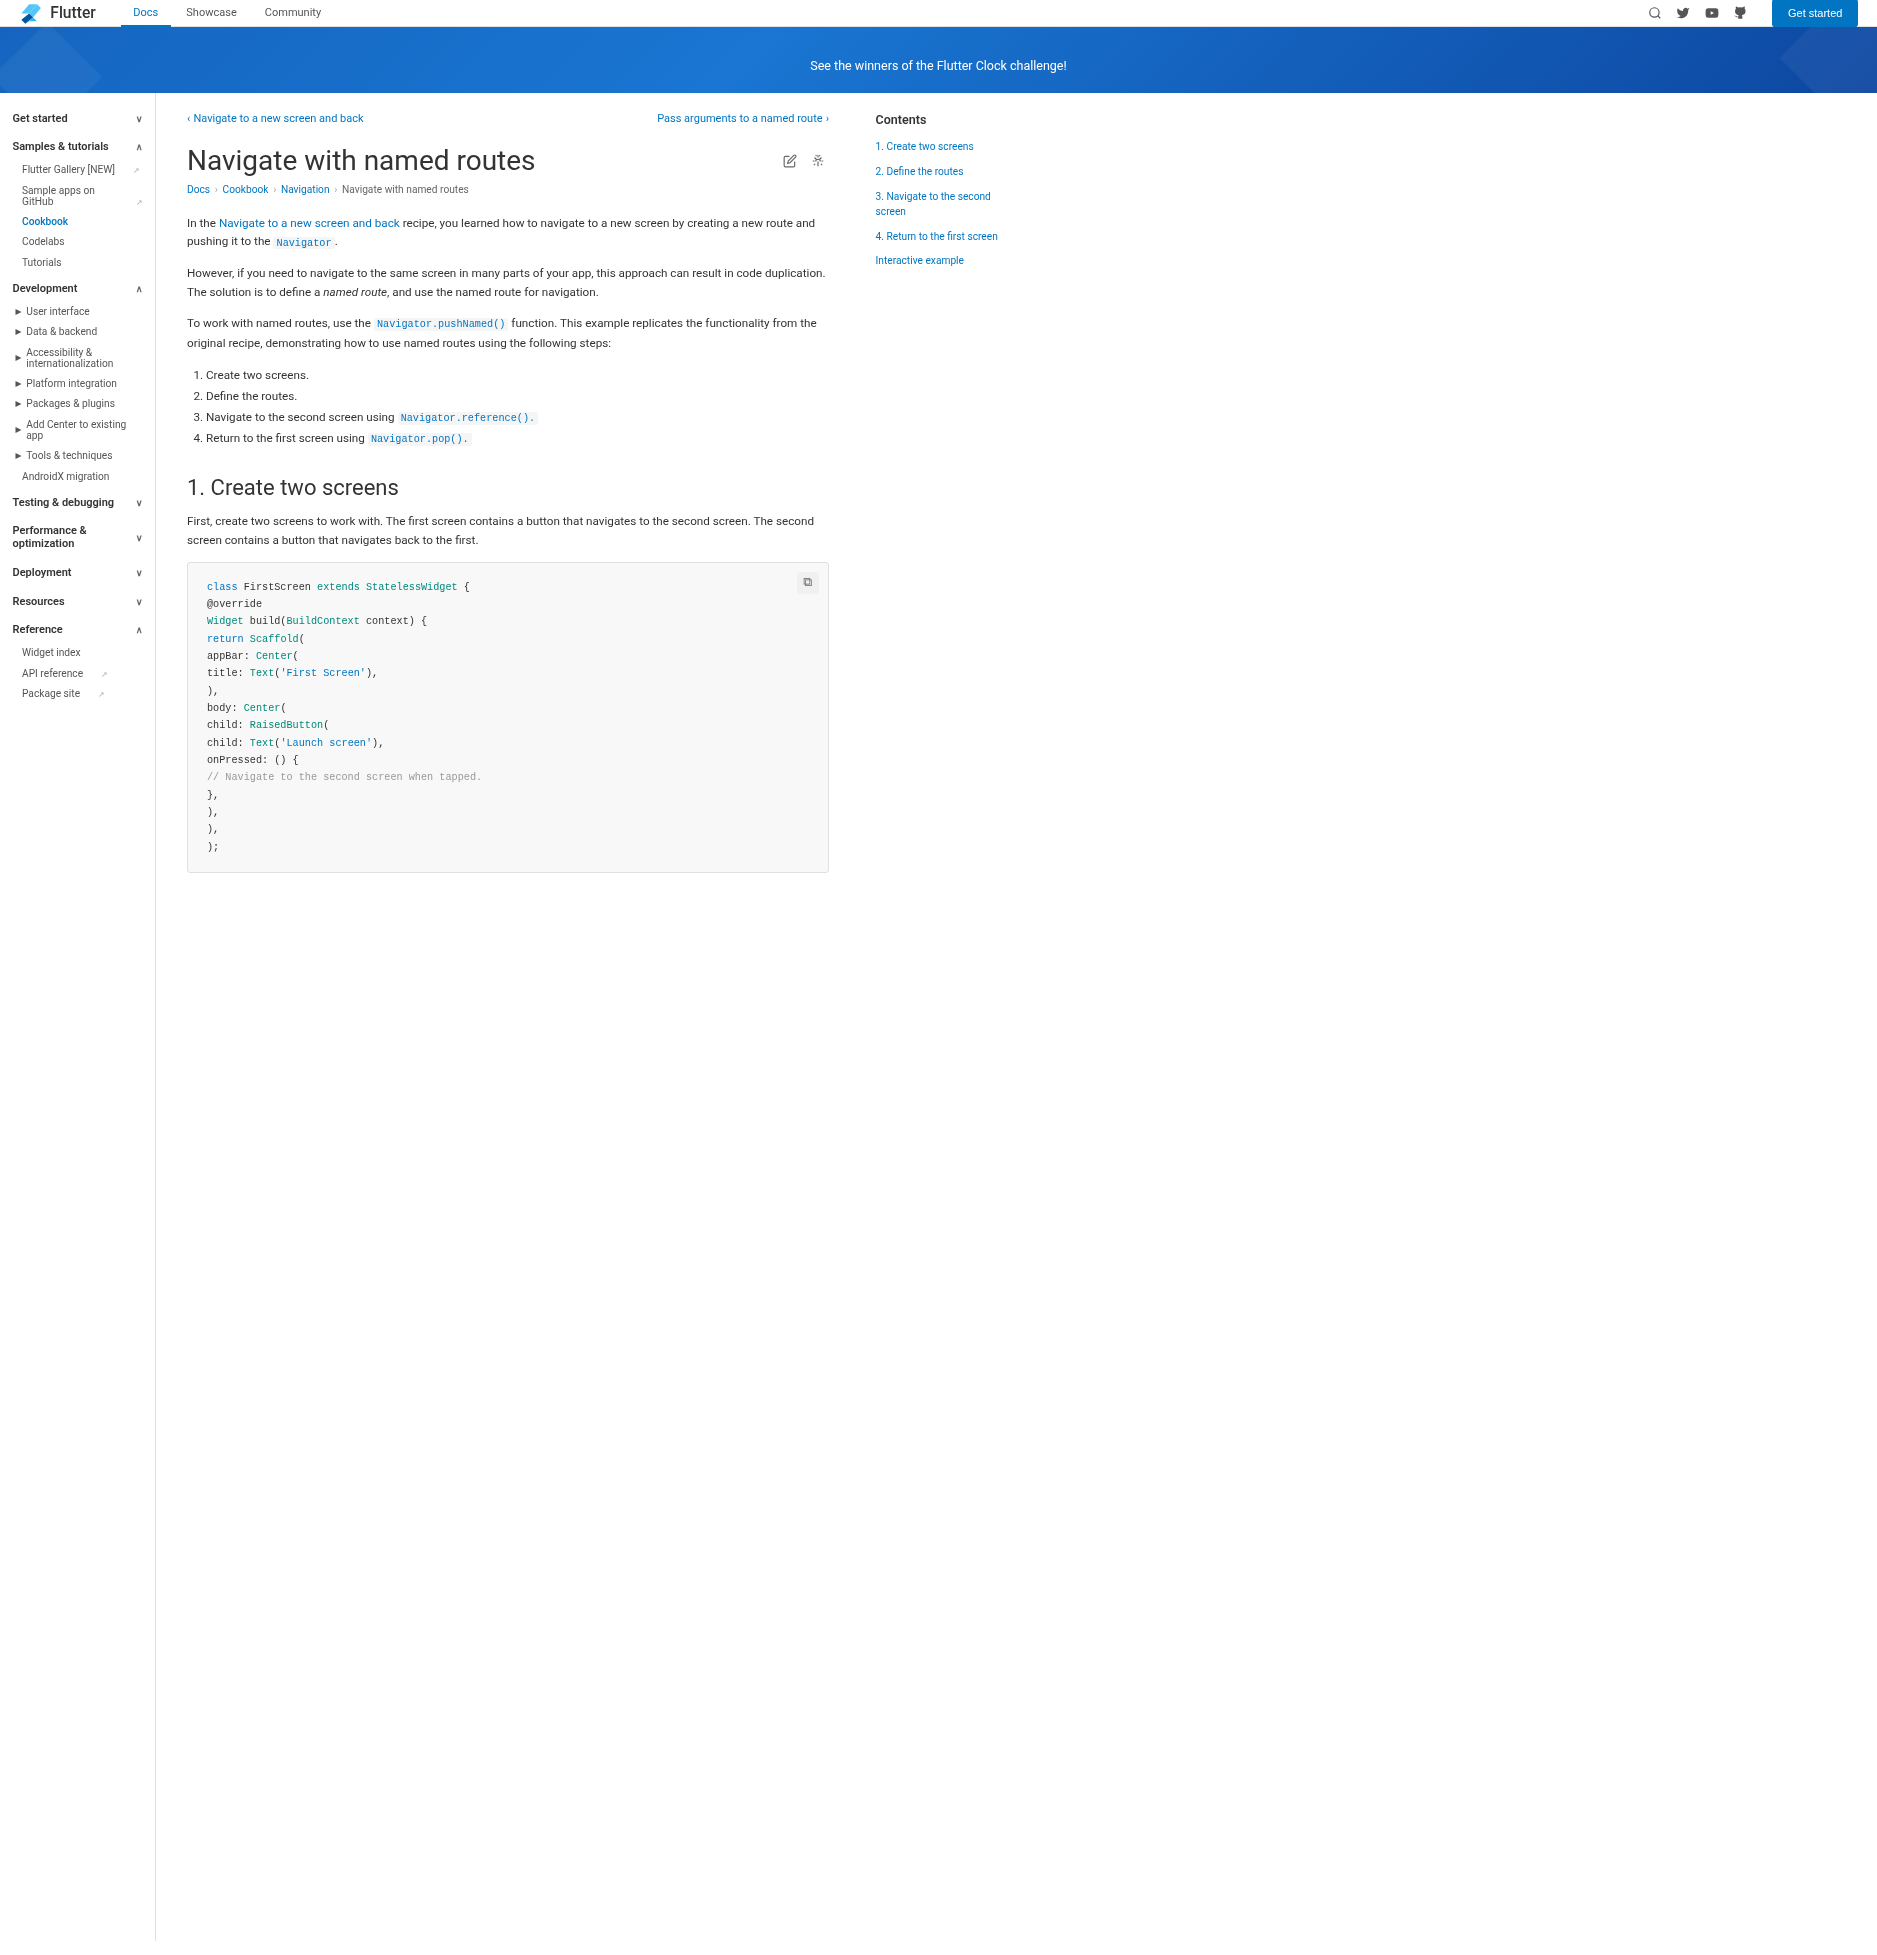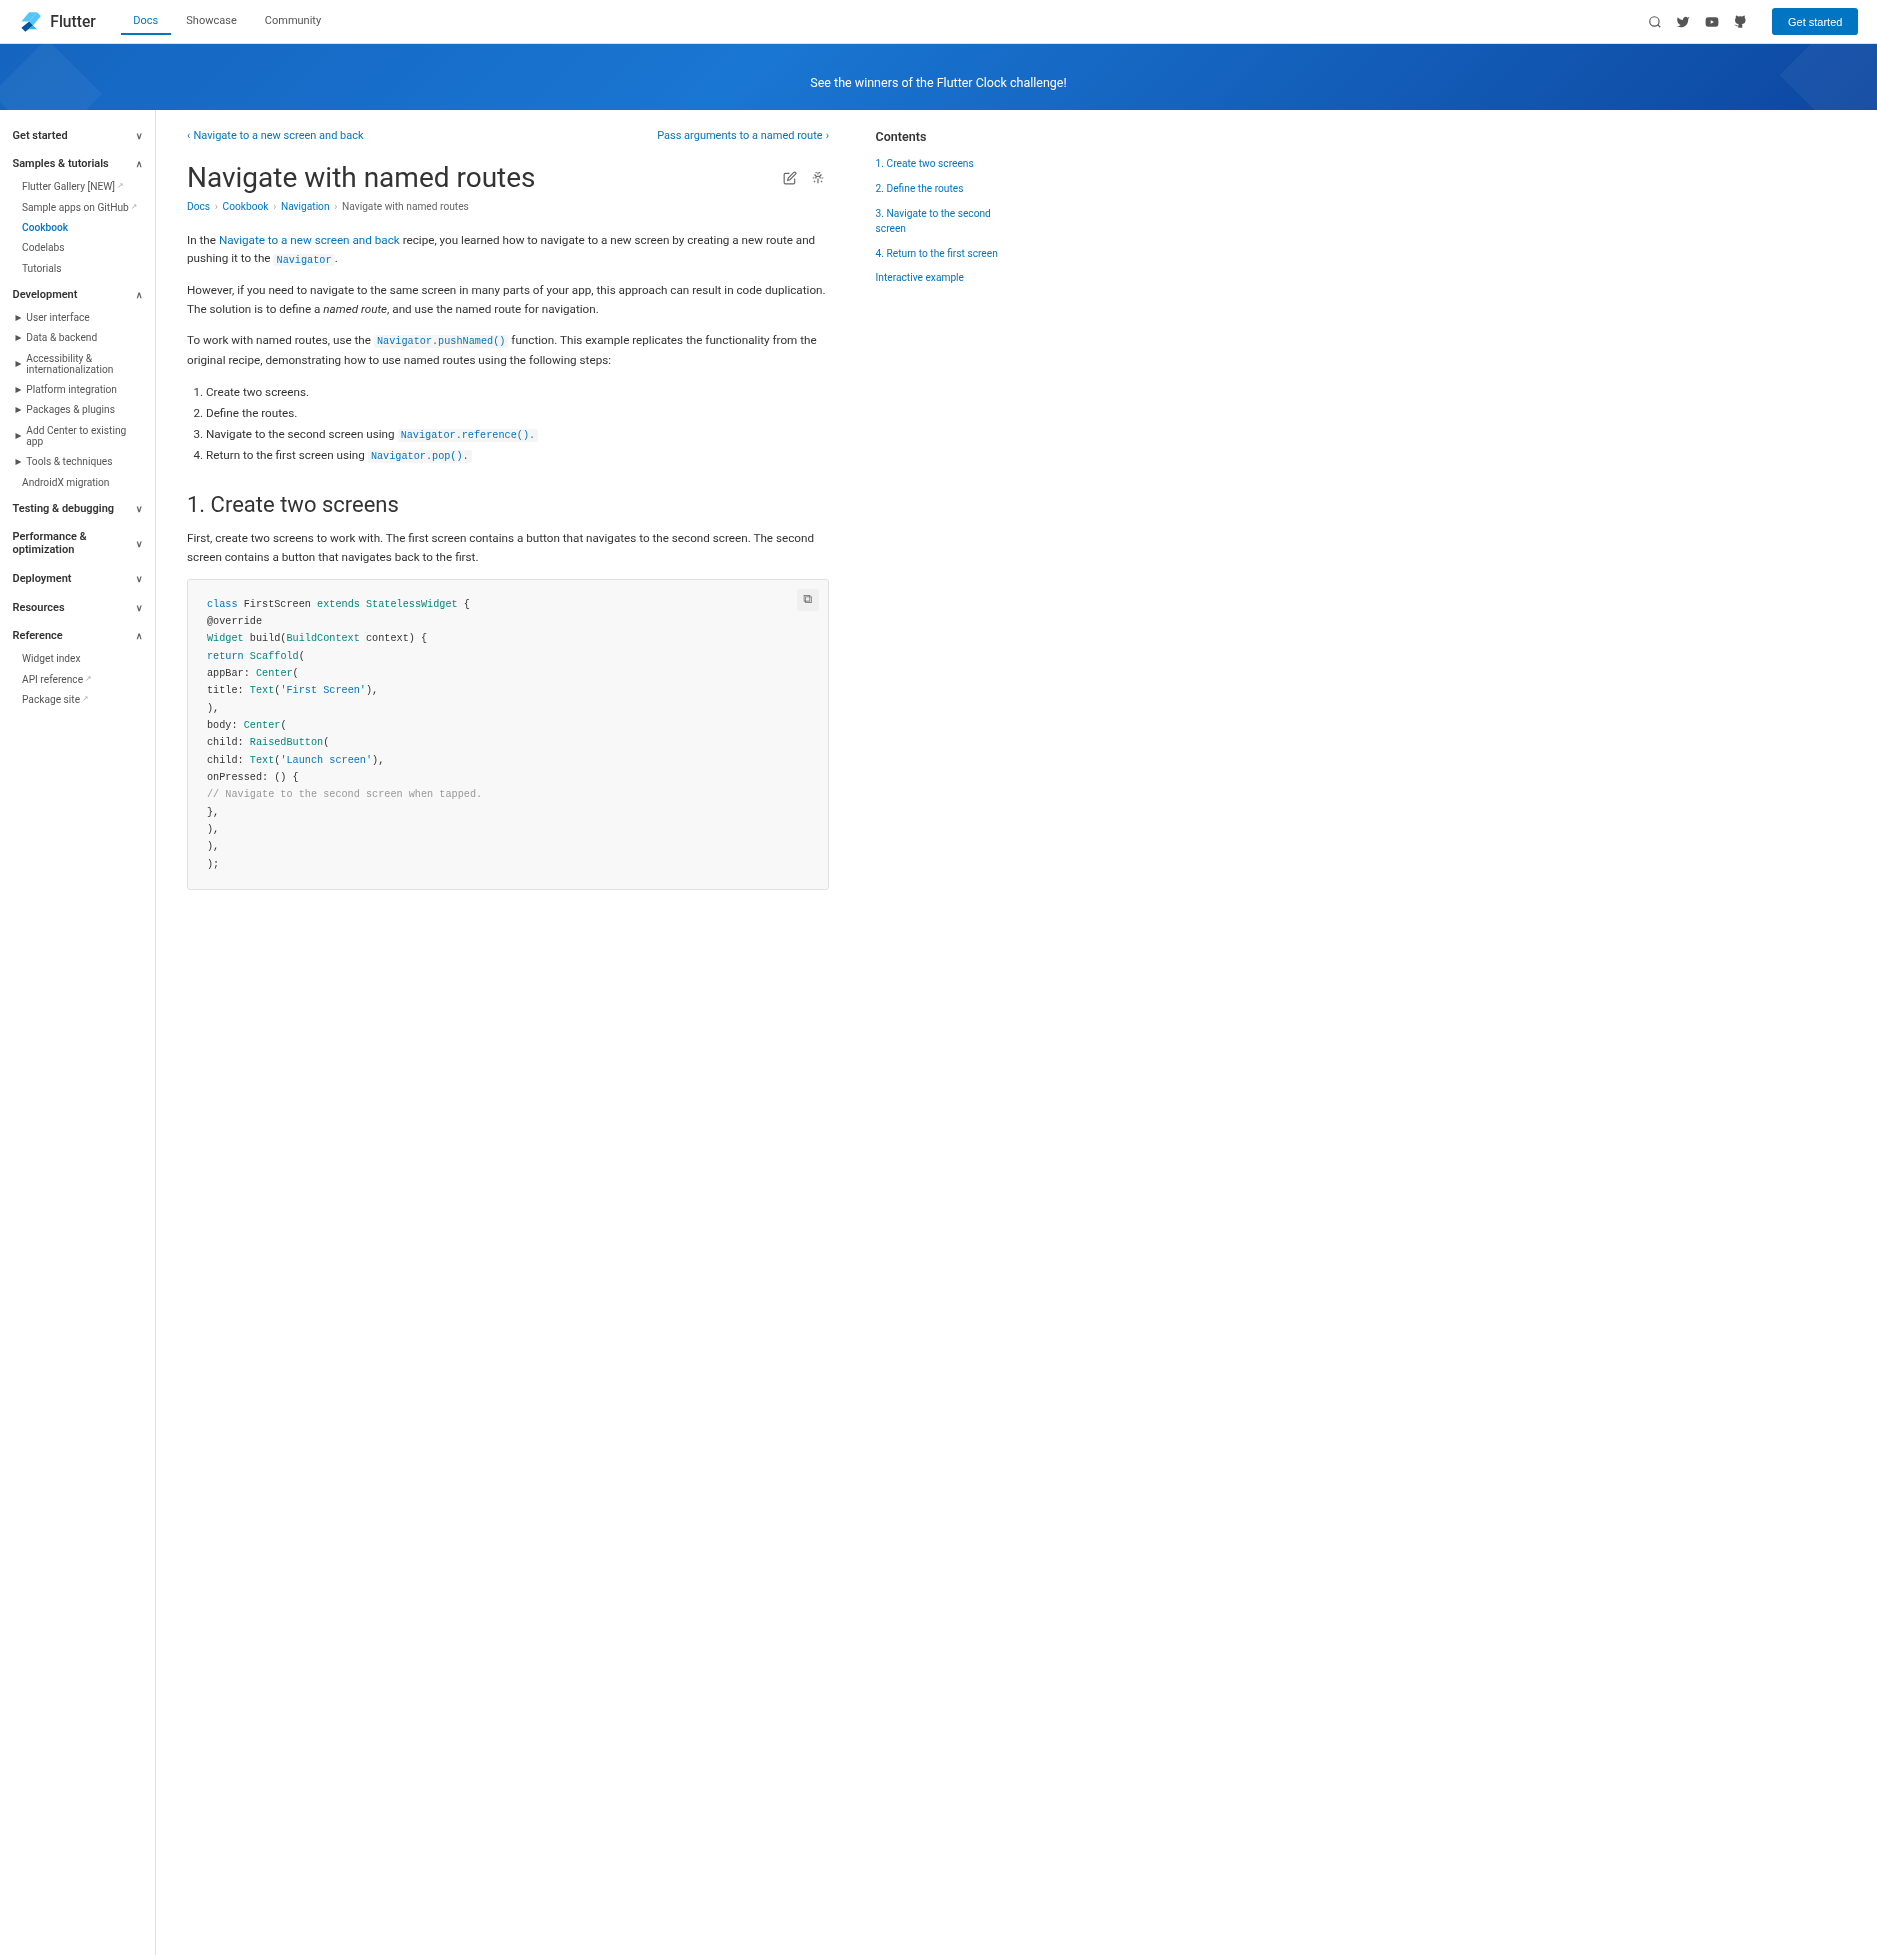--- a/index.html
+++ b/index.html
@@ -3,21 +3,21 @@
   <meta charset="utf-8">
   <style>
     * { box-sizing: border-box; margin: 0; padding: 0; }
     body { font-family: -apple-system, BlinkMacSystemFont, 'Segoe UI', Roboto, sans-serif; font-size: 11px; color: #333; background: #fff; }
 
     
     .header {
       display: flex;
       align-items: center;
       padding: 0 19px;
-      height: 44px;
+      height: 27px;
       background: #fff;
       border-bottom: 0.8px solid #e0e0e0;
       position: sticky;
       top: 0;
       z-index: 100;
     }
     .header-logo {
       display: flex;
       align-items: center;
       gap: 6.3px;
@@ -137,22 +137,22 @@
     .sidebar-section-header .chevron {
       font-size: 9.4px;
       color: #666;
     }
     .sidebar-item {
       padding: 4.7px 12.5px 4.7px 22px;
       font-size: 10.2px;
       color: #555;
       cursor: pointer;
       display: flex;
-      align-items: flex-start;
-      gap: 2px;
+      align-items: flex-end;
+      gap: 18px;
     }
     .sidebar-item.active {
       color: #0175C2;
       font-weight: 500;
     }
     .sidebar-item .ext-icon {
       font-size: 7.8px;
       color: #aaa;
     }
     .sidebar-expand-item {

